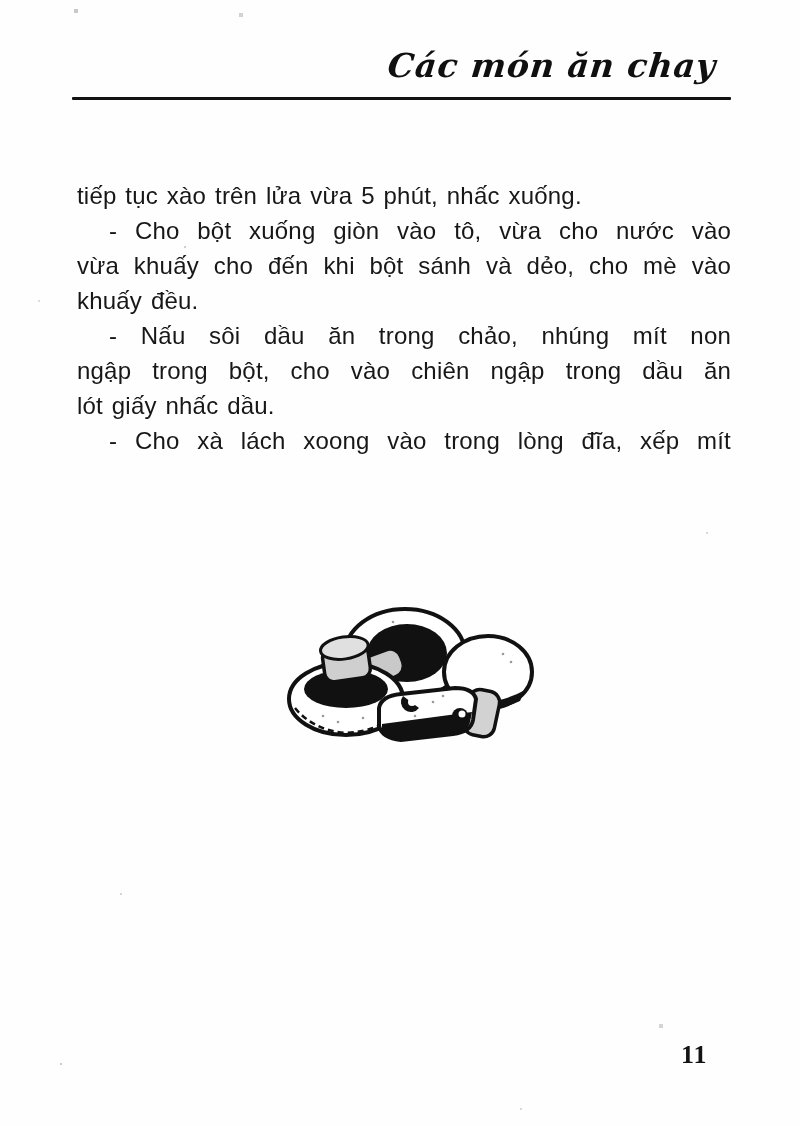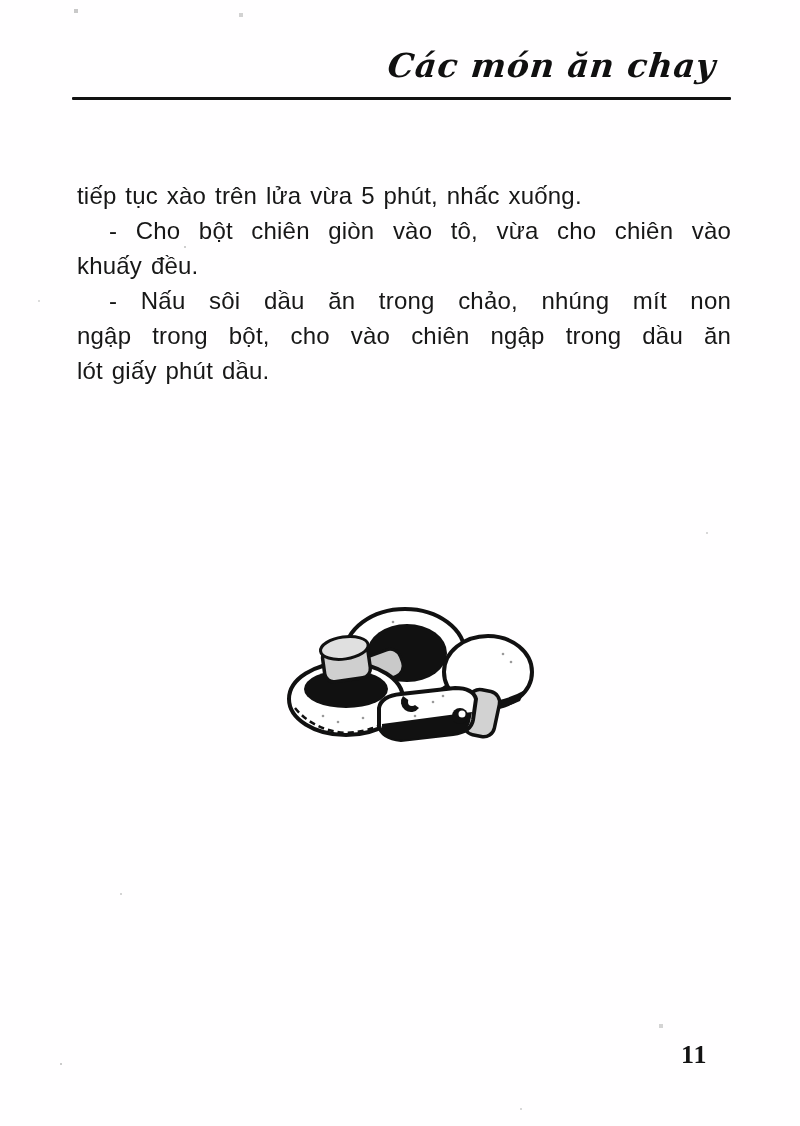--- a/index.html
+++ b/index.html
@@ -87,25 +87,27 @@
 <body>
 
 <div class="page">
 
   <div class="running-header">Các món ăn chay</div>
 
   <div class="header-rule"></div>
 
   <div class="body-text">
     <div class="line last">tiếp tục xào trên lửa vừa 5 phút, nhấc xuống.</div>
-    <div class="line indent">- Cho bột chiên giòn vào tô, vừa cho chiên vào</div>
+    <div class="line indent">- Cho bột xuống giòn vào tô, vừa cho nước vào</div>
+    <div class="line">vừa khuấy cho đến khi bột sánh và dẻo, cho mè vào</div>
     <div class="line last">khuấy đều.</div>
     <div class="line indent">- Nấu sôi dầu ăn trong chảo, nhúng mít non</div>
     <div class="line">ngập trong bột, cho vào chiên ngập trong dầu ăn</div>
-    <div class="line last">lót giấy phút dầu.</div>
+    <div class="line last">lót giấy nhấc dầu.</div>
+    <div class="line indent">- Cho xà lách xoong vào trong lòng đĩa, xếp mít</div>
   </div>
 
   <div class="illustration">
     <svg viewBox="0 0 264 158" width="264" height="158" xmlns="http://www.w3.org/2000/svg">
 
       <ellipse cx="122" cy="56" rx="60" ry="45" fill="#ffffff" stroke="#111" stroke-width="4"></ellipse>
       <ellipse cx="124" cy="55" rx="40" ry="29" fill="#111"></ellipse>
       <g transform="rotate(-20 95 70)">
         <rect x="58" y="56" width="62" height="28" rx="11" fill="#c9c9c9" stroke="#111" stroke-width="3"></rect>
         <ellipse cx="61" cy="70" rx="9" ry="13" fill="#e3e3e3" stroke="#111" stroke-width="3"></ellipse>

